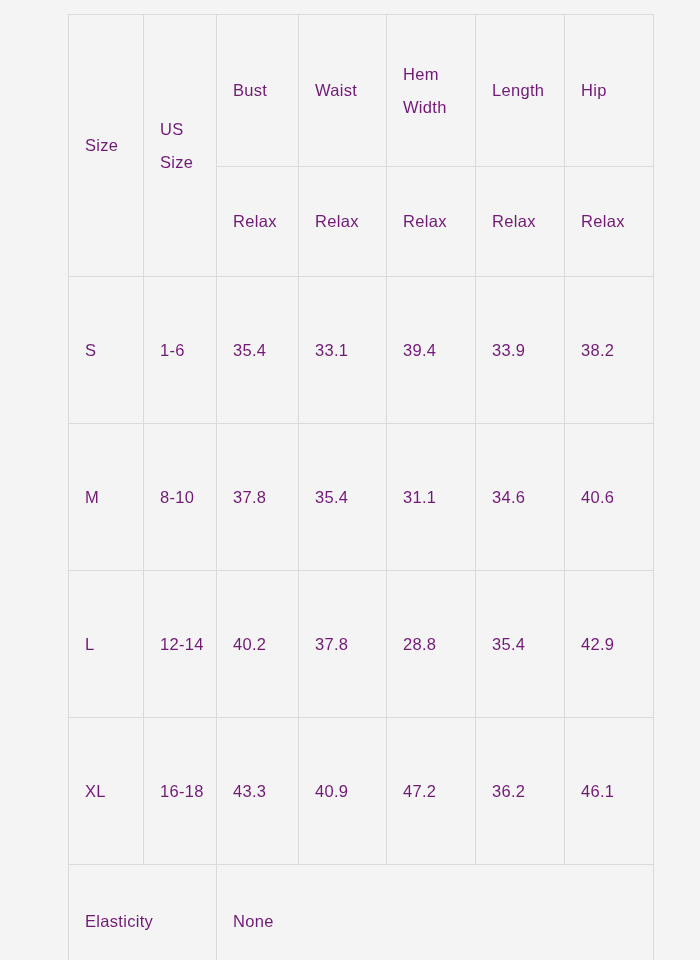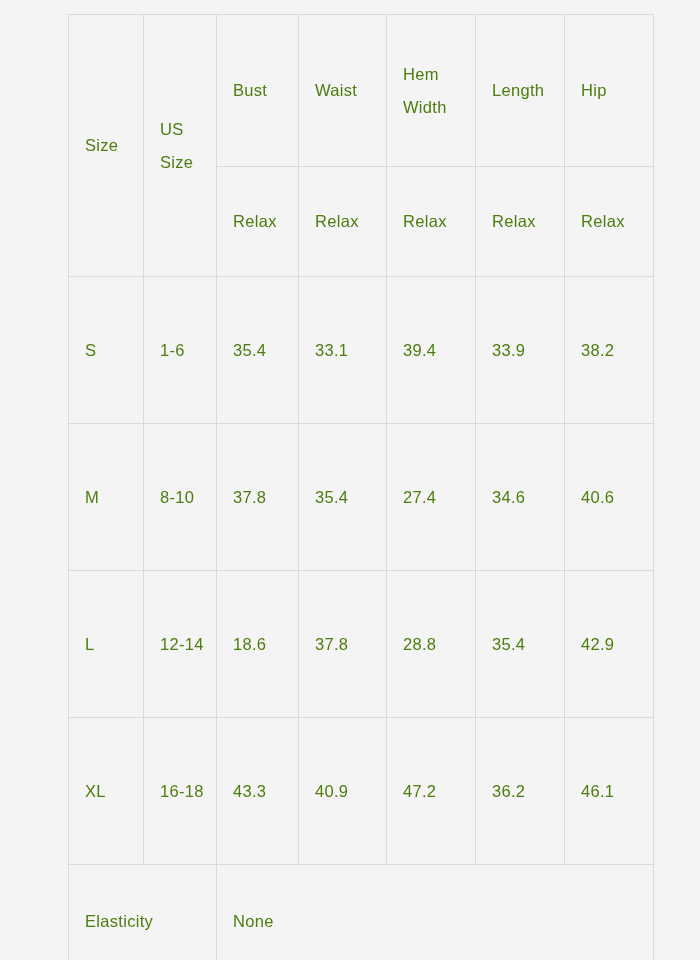--- a/index.html
+++ b/index.html
@@ -21,21 +21,21 @@
     position: absolute;
     left: 68px;
     top: 14px;
     width: 585px;
     border-collapse: collapse;
     table-layout: fixed;
     background: #f4f4f4;
   }
   #size-chart td {
     border: 1px solid #dadada;
-    color: #4d7c0f;
+    color: #701a75;
     font-size: 16.5px;
     font-weight: 400;
     letter-spacing: 0.3px;
     text-align: left;
     vertical-align: middle;
     padding: 6px 8px 6px 16px;
     line-height: 1.95;
     word-wrap: break-word;
     overflow-wrap: break-word;
   }
@@ -99,29 +99,29 @@
         <td>39.4</td>
         <td>33.9</td>
         <td>38.2</td>
       </tr>
 
       <tr class="r-data">
         <td>M</td>
         <td>8-10</td>
         <td>37.8</td>
         <td>35.4</td>
-        <td>27.4</td>
+        <td>31.1</td>
         <td>34.6</td>
         <td>40.6</td>
       </tr>
 
       <tr class="r-data">
         <td>L</td>
         <td>12-14</td>
-        <td>18.6</td>
+        <td>40.2</td>
         <td>37.8</td>
         <td>28.8</td>
         <td>35.4</td>
         <td>42.9</td>
       </tr>
 
       <tr class="r-data">
         <td>XL</td>
         <td>16-18</td>
         <td>43.3</td>

